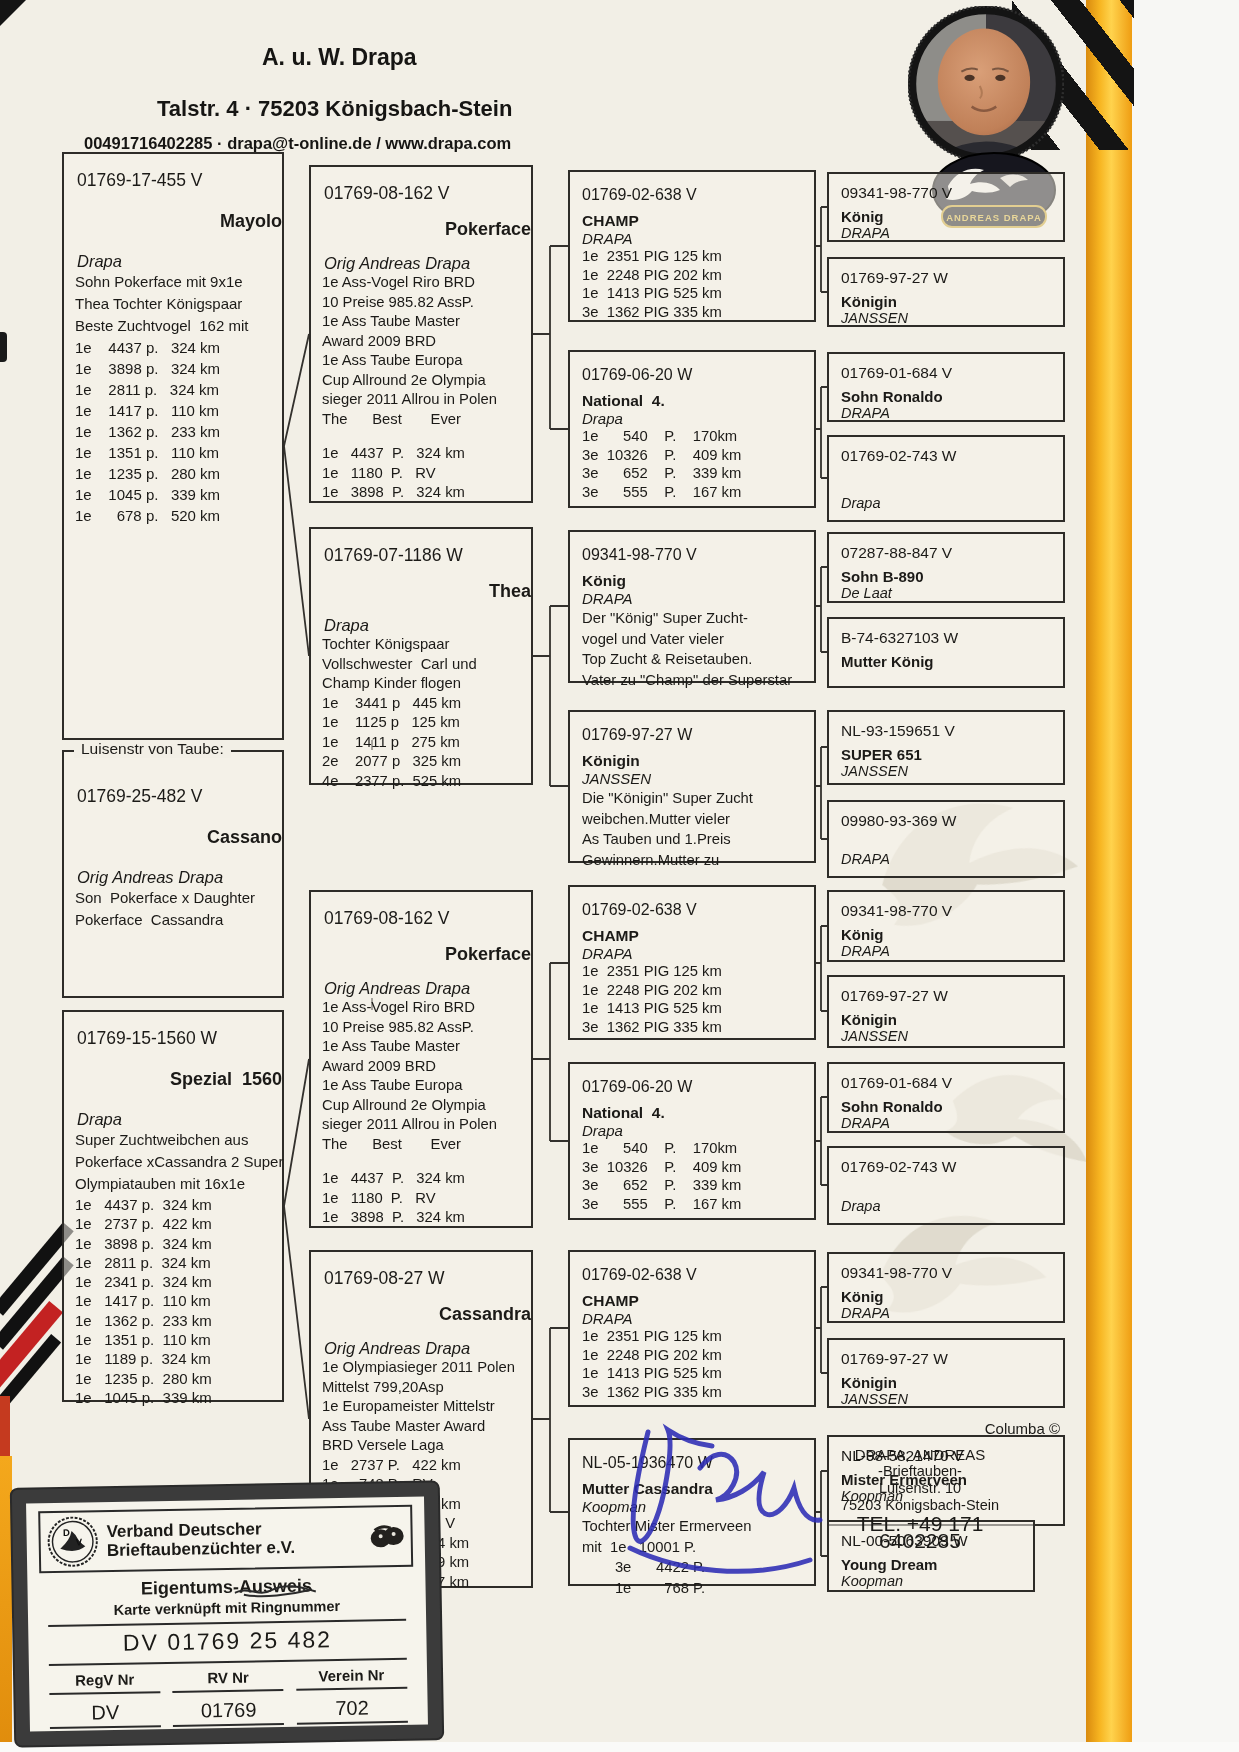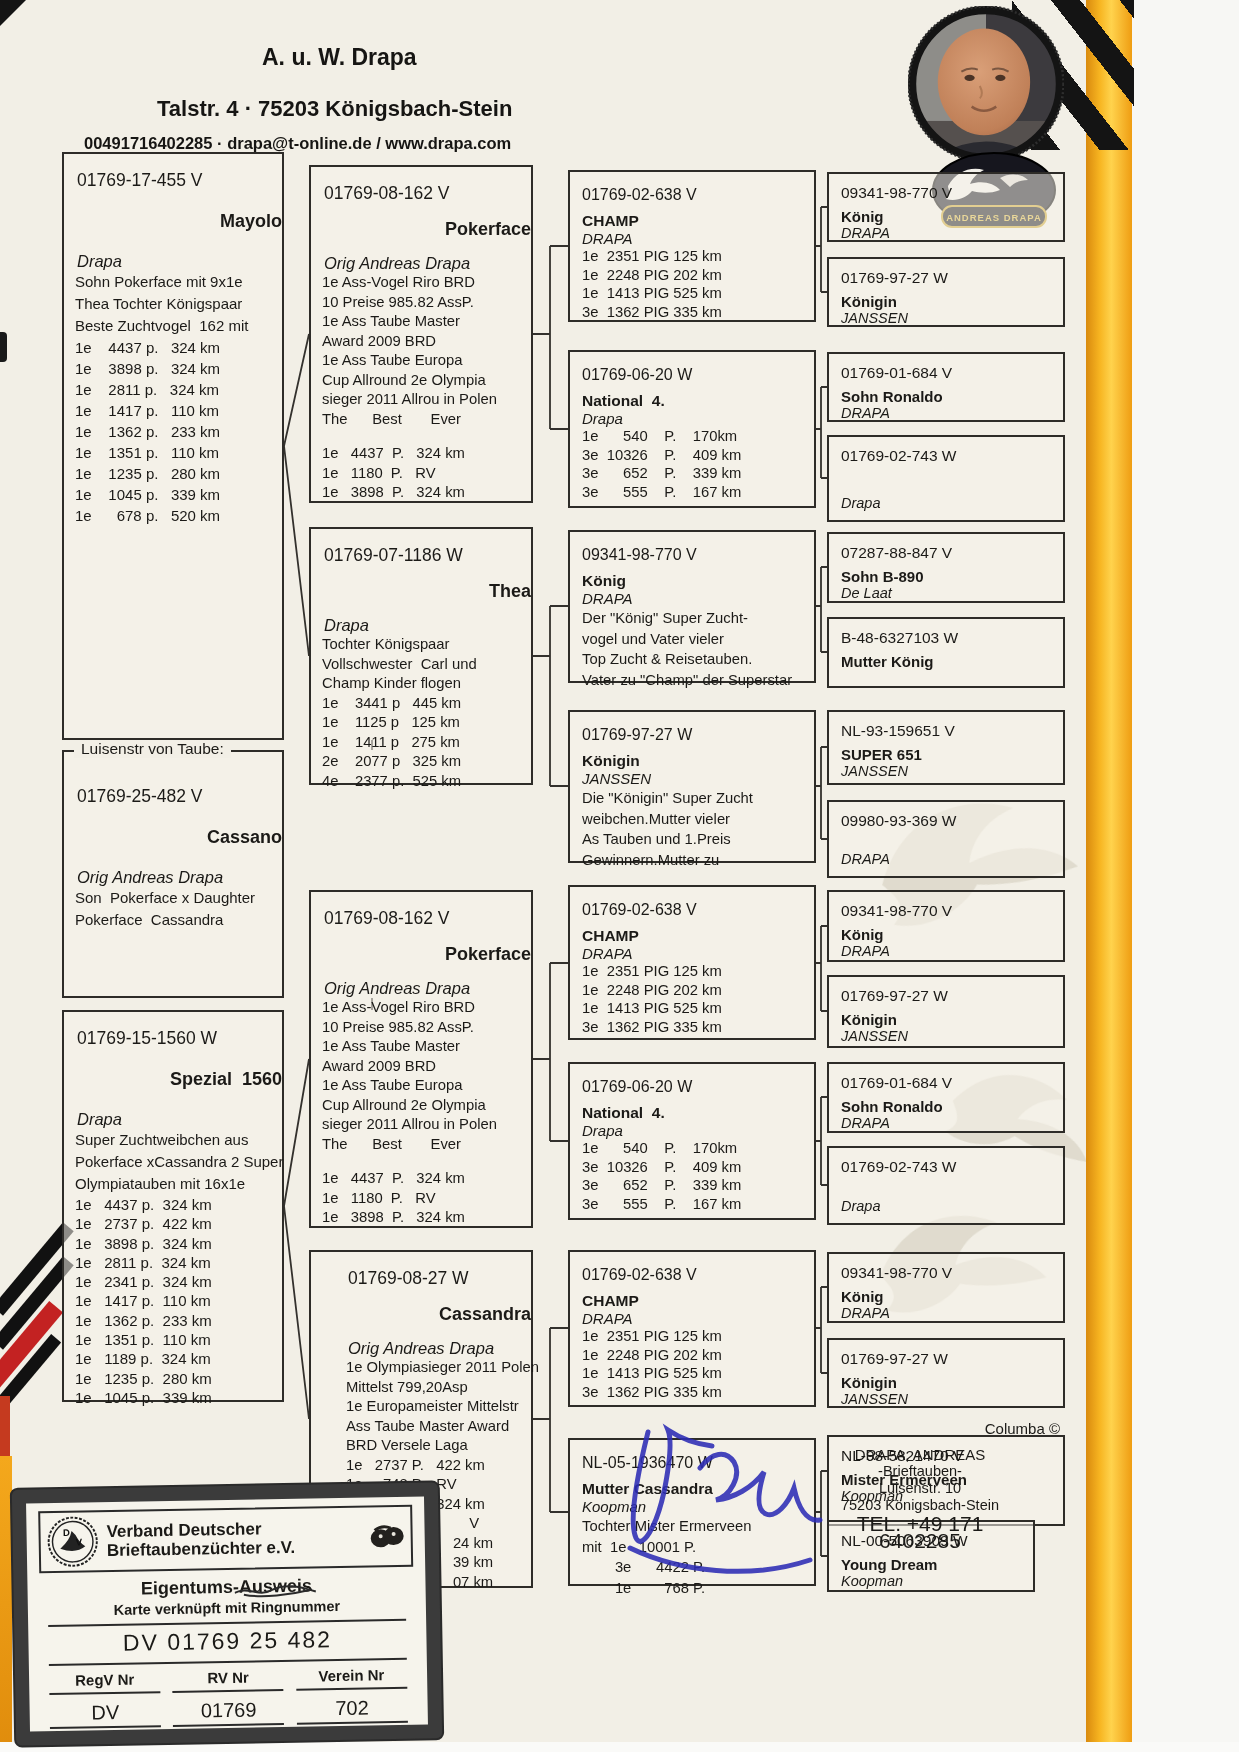--- a/index.html
+++ b/index.html
@@ -220,21 +220,21 @@
         <div class="desc">Award 2009 BRD</div>
         <div class="desc">1e Ass Taube Europa</div>
         <div class="desc">Cup Allround 2e Olympia</div>
         <div class="desc">sieger 2011 Allrou in Polen</div>
         <div class="desc">The      Best       Ever</div>
         <div class="gapline"></div>
         <div class="res">1e   4437  P.   324 km</div>
         <div class="res">1e   1180  P.   RV</div>
         <div class="res">1e   3898  P.   324 km</div>
       </div>
-      <div class="box big tight" style="left: 309px; top: 1250px; width: 224px; height: 338px; padding-left: 24px;">
+      <div class="box big tight" style="left: 309px; top: 1250px; width: 224px; height: 338px;">
         <div class="ring">01769-08-27 W</div>
         <div class="bname">Cassandra</div>
         <div class="strain">Orig Andreas Drapa</div>
         <div class="desc">1e Olympiasieger 2011 Polen</div>
         <div class="desc">Mittelst 799,20Asp</div>
         <div class="desc">1e Europameister Mittelstr</div>
         <div class="desc">Ass Taube Master Award</div>
         <div class="desc">BRD Versele Laga</div>
         <div class="res">1e   2737 P.   422 km</div>
         <div class="res">1e     748 P.   RV</div>
@@ -334,21 +334,21 @@
       <div class="box small spread" style="left: 827px; top: 435px; width: 238px; height: 87px;">
         <div class="ring">01769-02-743 W</div>
         <div class="strain">Drapa</div>
       </div>
       <div class="box small" style="left: 827px; top: 532px; width: 238px; height: 71px;">
         <div class="ring">07287-88-847 V</div>
         <div class="bname">Sohn B-890</div>
         <div class="strain">De Laat</div>
       </div>
       <div class="box small" style="left: 827px; top: 617px; width: 238px; height: 71px;">
-        <div class="ring">B-48-6327103 W</div>
+        <div class="ring">B-74-6327103 W</div>
         <div class="bname">Mutter König</div>
       </div>
       <div class="box small" style="left: 827px; top: 710px; width: 238px; height: 75px;">
         <div class="ring">NL-93-159651 V</div>
         <div class="bname">SUPER 651</div>
         <div class="strain">JANSSEN</div>
       </div>
       <div class="box small spread" style="left: 827px; top: 800px; width: 238px; height: 78px; justify-content: space-between;">
         <div class="ring">09980-93-369 W</div>
         <div class="strain">DRAPA</div>

